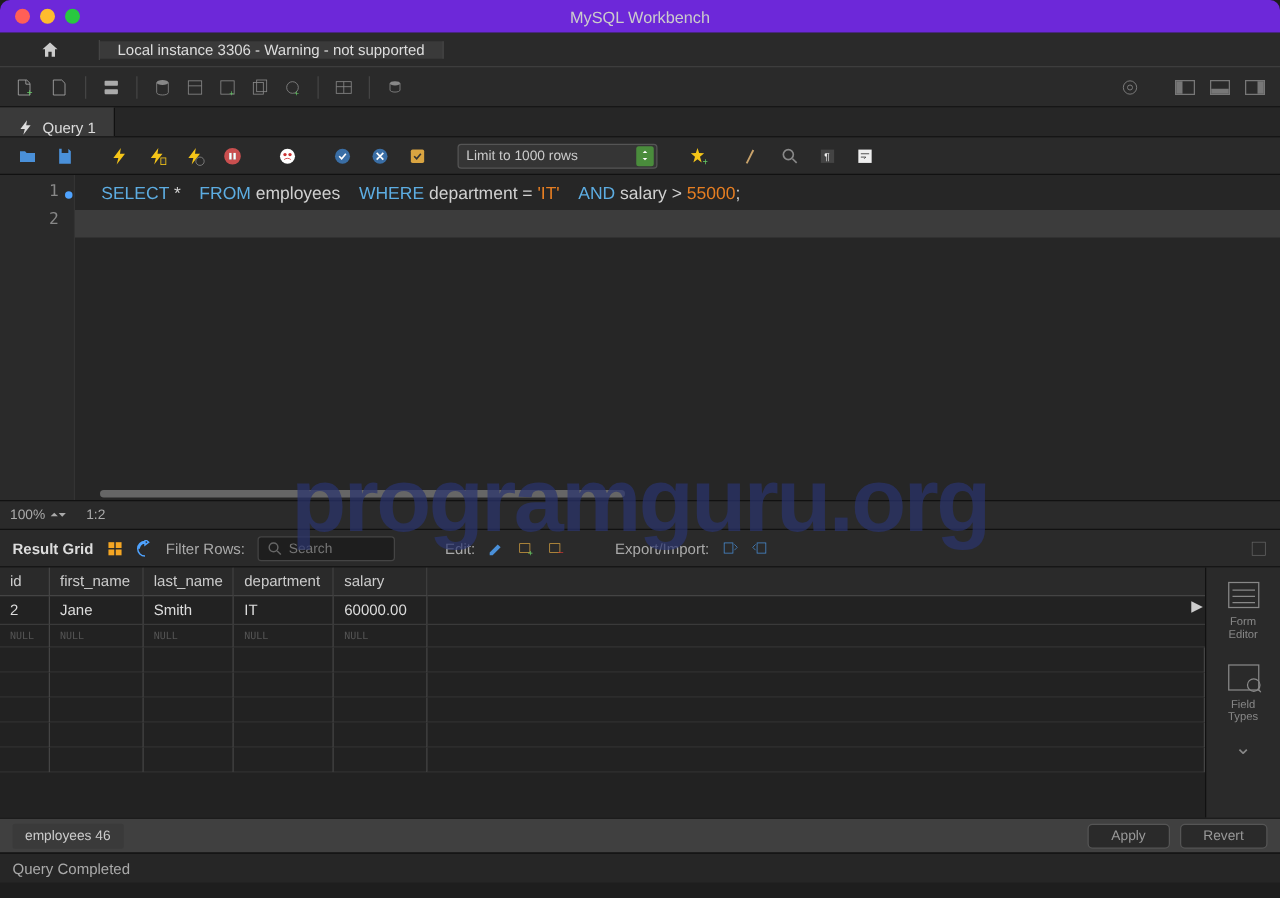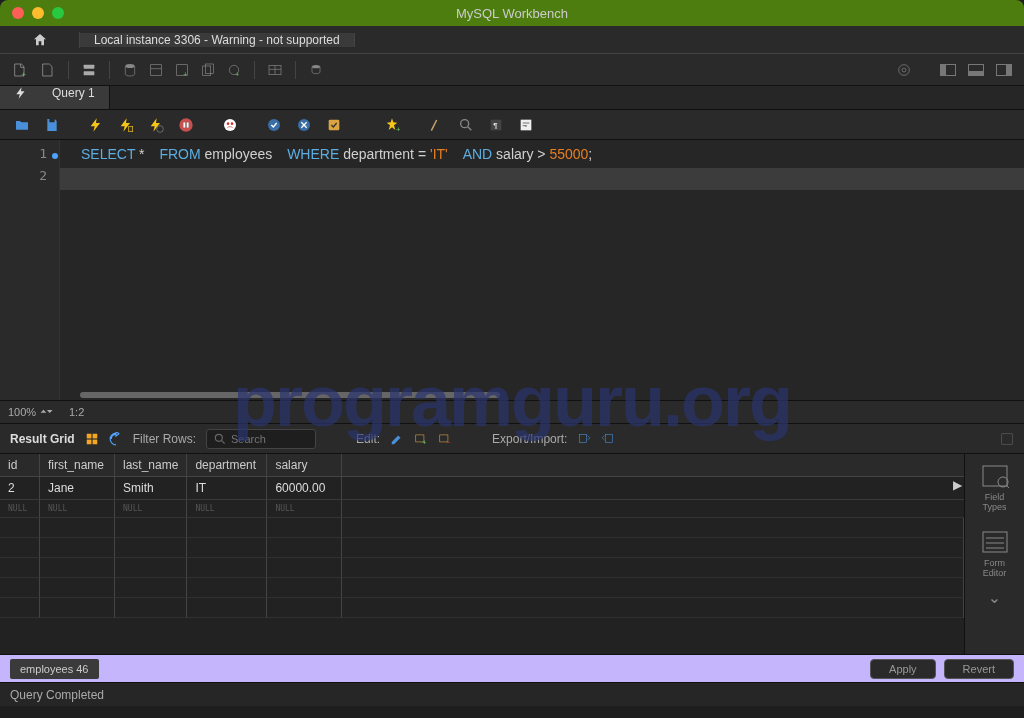--- a/index.html
+++ b/index.html
@@ -1,27 +1,27 @@
 <!DOCTYPE html>
 <html><head>
 <meta charset="utf-8">
 <style>
 * { margin: 0; padding: 0; box-sizing: border-box; font-family: -apple-system, "Helvetica Neue", Arial, sans-serif; }
 body { width: 1024px; height: 718px; background: #1e1e1e; color: #aaa; font-size: 12px; overflow: hidden; position: relative; }
-.titlebar { height: 26px; background: #4d7c0f; display: flex; align-items: center; position: relative; border-top-left-radius: 8px; border-top-right-radius: 8px; }
+.titlebar { height: 26px; background: #6d28d9; display: flex; align-items: center; position: relative; border-top-left-radius: 8px; border-top-right-radius: 8px; }
 .traffic { display: flex; gap: 8px; padding-left: 12px; }
 .dot { width: 12px; height: 12px; border-radius: 50%; }
 .tab-strip { height: 28px; background: #2a2a2a; display: flex; align-items: center; border-bottom: 1px solid #444; }
 .tab-home { width: 80px; display: flex; align-items: center; justify-content: center; border-right: 1px solid #444; }
 .tab-active { background: #3a3a3a; padding: 0 14px; display: flex; align-items: center; color: #ddd; font-size: 12px; border-right: 1px solid #444; }
 .toolbar { height: 32px; background: #2a2a2a; display: flex; align-items: center; gap: 4px; padding: 0 8px; border-bottom: 1px solid #111; }
 .tb-icon { width: 24px; height: 24px; display: flex; align-items: center; justify-content: center; color: #999; }
 .tb-sep { width: 1px; height: 18px; background: #444; margin: 0 4px; }
 .query-tab-row { height: 24px; background: #262626; display: flex; align-items: stretch; border-bottom: 1px solid #111; }
-.query-tab { background: #3a3a3a; padding: 0 14px; display: flex; align-items: flex-start; gap: 24px; color: #ddd; font-size: 12px; border-right: 1px solid #111; }
+.query-tab { background: #3a3a3a; padding: 0 14px; display: flex; align-items: flex-end; gap: 6px; color: #ddd; font-size: 12px; border-right: 1px solid #111; }
 .query-toolbar { height: 30px; background: #2a2a2a; display: flex; align-items: center; gap: 6px; padding: 0 10px; border-bottom: 1px solid #111; }
 .limit-select { background: #353535; color: #ccc; border: 1px solid #555; height: 20px; padding: 0 20px 0 6px; font-size: 11px; border-radius: 3px; position: relative; display: flex; align-items: center; width: 160px; }
 .limit-arrows { position: absolute; right: 2px; width: 14px; height: 16px; background: #4a8c3c; border-radius: 2px; display: flex; flex-direction: column; align-items: center; justify-content: center; }
 .limit-arrows::before { content: "⏶"; font-size: 5px; line-height: 6px; color: #fff; }
 .limit-arrows::after { content: "⏷"; font-size: 5px; line-height: 6px; color: #fff; }
 .editor { height: 260px; background: #262626; display: flex; position: relative; }
 .gutter { width: 60px; background: #2a2a2a; border-right: 1px solid #333; padding-top: 6px; text-align: right; }
 .gutter-line { height: 22px; color: #888; font-family: Menlo, monospace; font-size: 13px; padding-right: 12px; position: relative; }
 .dot-blue { position: absolute; right: 1px; top: 7px; width: 6px; height: 6px; background: #4fa3ff; border-radius: 50%; }
 .code-area { flex: 1; padding: 6px 10px; font-family: Menlo, monospace; font-size: 14px; position: relative; }
@@ -43,21 +43,21 @@
 .gr { display: table-row; }
 .gh, .gc { display: table-cell; padding: 4px 8px; border-right: 1px solid #444; }
 .gh { background: #2a2a2a; color: #ccc; font-weight: normal; border-bottom: 1px solid #444; }
 .gc { color: #ddd; border-bottom: 1px solid #3a3a3a; }
 .null-cell { color: #555; font-size: 8px; font-family: monospace; border-bottom: 1px solid #333; }
 .empty-row .gc { height: 20px; border-bottom: 1px solid #303030; }
 .side-panel { width: 60px; background: #2a2a2a; border-left: 1px solid #111; display: flex; flex-direction: column; align-items: center; padding-top: 6px; gap: 10px; }
 .side-item { display: flex; flex-direction: column; align-items: center; gap: 4px; color: #888; font-size: 9px; text-align: center; padding: 4px; width: 100%; }
 .side-item.active { background: #1e1e1e; color: #ccc; }
 .side-icon { width: 28px; height: 24px; }
-.result-footer { height: 28px; background: #c4b5fd; display: flex; align-items: center; padding: 0 10px; border-top: 1px solid #111; }
+.result-footer { height: 28px; background: #404040; display: flex; align-items: center; padding: 0 10px; border-top: 1px solid #111; }
 .result-tab { background: #3a3a3a; padding: 4px 10px; font-size: 11px; color: #ccc; border-radius: 2px; }
 .btnrow { margin-left: auto; display: flex; gap: 8px; padding-left: 20px; }
 .btn { border: 1px solid #555; background: #2a2a2a; color: #999; padding: 3px 18px; border-radius: 4px; font-size: 11px; }
 .status-bar { height: 24px; background: #262626; display: flex; align-items: center; padding: 0 10px; color: #aaa; font-size: 12px; border-top: 1px solid #111; }
 .mini-svg { width: 16px; height: 16px; }
 .tiny-svg { width: 14px; height: 14px; }
 .watermark { position: absolute; left: 0; right: 0; top: 360px; text-align: center; font-size: 72px; font-weight: bold; color: #2a346e; opacity: 0.7; letter-spacing: -2px; pointer-events: none; z-index: 0; }
 .icon-group { display: flex; gap: 2px; }
 .col-id { width: 40px; }
 .col-fn { width: 75px; }
@@ -250,20 +250,24 @@
         <path d="M8 8l8 8M16 8l-8 8" stroke="#fff" stroke-width="2"></path>
       </svg>
     </div>
   <div class="tb-icon">
       <svg class="mini-svg" viewBox="0 0 24 24" fill="#d9a441">
         <rect x="4" y="4" width="16" height="16" rx="2"></rect>
         <path d="M8 12l3 3 5-6" stroke="#333" fill="none" stroke-width="2"></path>
       </svg>
     </div>
   <div style="width:8px"></div>
+  <div class="limit-select">
+    <span>Limit to 1000 rows</span>
+    <span class="limit-arrows"></span>
+  </div>
   <div style="width:8px"></div>
   <div class="tb-icon">
       <svg class="mini-svg" viewBox="0 0 24 24" fill="#f5c518">
         <path d="M12 2l2 6 6 .5-5 4 2 7-5-4-5 4 2-7-5-4 6-.5z"></path>
         <text x="18" y="22" font-size="12" fill="#6c6">+</text>
       </svg>
     </div>
   <div style="width:8px"></div>
   <div class="tb-icon">
       <svg class="mini-svg" viewBox="0 0 24 24" fill="#c9a36b">
@@ -427,35 +431,35 @@
           <div class="gc col-sal"></div>
           <div class="gc"></div>
         </div>
     </div>
   </div>
   <div class="side-panel" style="position:relative">
     <span class="tri">▶</span>
     <div class="side-item">
       <svg class="side-icon" viewBox="0 0 28 24">
           <rect x="2" y="2" width="24" height="20" fill="none" stroke="#888"></rect>
-          <circle cx="22" cy="18" r="5" fill="none" stroke="#888"></circle>
-          <line x1="25" y1="21" x2="28" y2="24" stroke="#888"></line>
-        </svg>
-      <span style="white-space:pre-line">Field
-Types</span>
+          <line x1="5" y1="8" x2="23" y2="8" stroke="#888"></line>
+          <line x1="5" y1="13" x2="23" y2="13" stroke="#888"></line>
+          <line x1="5" y1="18" x2="23" y2="18" stroke="#888"></line>
+        </svg>
+      <span style="white-space:pre-line">Form
+Editor</span>
     </div>
     <div class="side-item">
       <svg class="side-icon" viewBox="0 0 28 24">
           <rect x="2" y="2" width="24" height="20" fill="none" stroke="#888"></rect>
-          <line x1="5" y1="8" x2="23" y2="8" stroke="#888"></line>
-          <line x1="5" y1="13" x2="23" y2="13" stroke="#888"></line>
-          <line x1="5" y1="18" x2="23" y2="18" stroke="#888"></line>
-        </svg>
-      <span style="white-space:pre-line">Form
-Editor</span>
+          <circle cx="22" cy="18" r="5" fill="none" stroke="#888"></circle>
+          <line x1="25" y1="21" x2="28" y2="24" stroke="#888"></line>
+        </svg>
+      <span style="white-space:pre-line">Field
+Types</span>
     </div>
     <div style="color:#888;font-size:16px;margin-top:-4px">⌄</div>
   </div>
 </div>
 
 <div class="result-footer">
   <div class="result-tab">
     <span>employees 46</span>
   </div>
   <div class="btnrow">

